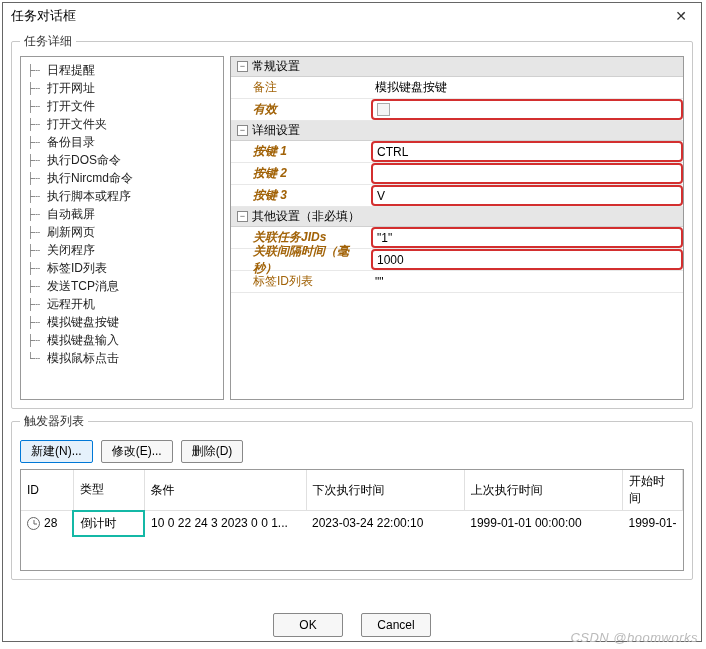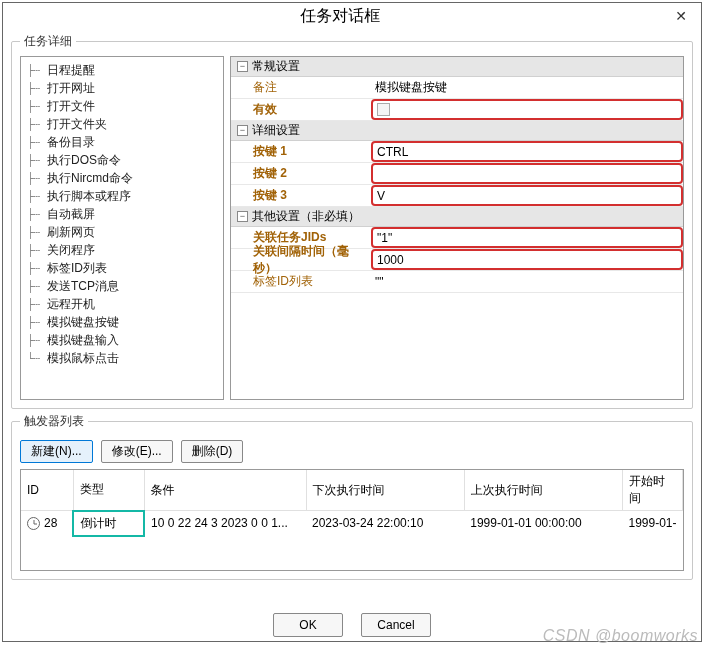--- a/index.html
+++ b/index.html
@@ -1,50 +1,50 @@
 <!DOCTYPE html>
 <html><head>
 <meta charset="utf-8">
 <style>
   * { box-sizing: border-box; font-family: "Microsoft YaHei", "Segoe UI", Tahoma, sans-serif; font-size: 12px; }
   body { margin: 0; background: #fff; width: 706px; height: 649px; overflow: hidden; position: relative; }
   .dialog { border: 1px solid #666; width: 700px; height: 640px; margin: 2px; position: relative; background: #fff; }
   .titlebar { height: 26px; display: flex; align-items: center; padding: 0 8px; }
-  .titlebar-text { flex: 1; font-size: 16px; text-align: center; }
+  .titlebar-text { flex: 1; font-size: 13px; }
   .close-x { cursor: default; font-size: 14px; color: #333; padding: 2px 6px; }
   fieldset { border: 1px solid #c8c8c8; border-radius: 2px; margin: 4px 8px; padding: 6px 8px 8px; }
   legend { padding: 0 4px; color: #333; }
   .details-body { display: flex; gap: 6px; height: 344px; }
   .tree-pane { width: 204px; border: 1px solid #999; overflow-y: auto; overflow-x: hidden; padding: 4px 2px; }
   .tree-item { display: flex; align-items: center; height: 18px; white-space: nowrap; }
   .tree-branch { color: #888; font-family: monospace; font-size: 11px; width: 24px; text-align: left; padding-left: 4px; }
   .tree-label { color: #222; }
   .props-pane { flex: 1; border: 1px solid #999; overflow: hidden; background: #fff; }
   .section-head { background: #e6e6e6; padding: 2px 6px; border-bottom: 1px solid #d0d0d0; display: flex; align-items: center; gap: 4px; height: 20px; }
   .section-head .box { width: 11px; height: 11px; border: 1px solid #888; display: inline-flex; align-items: center; justify-content: center; font-size: 9px; line-height: 1; background: #fff; color: #555; }
   .row { display: flex; align-items: center; height: 22px; border-bottom: 1px solid #e8e8e8; }
   .row > .label-col { width: 140px; padding-left: 22px; color: #a16207; }
-  .row > .label-col.bold { font-weight: 700; }
+  .row > .label-col.bold { font-weight: 700; font-style: italic; }
   .row > .value-col { flex: 1; padding-left: 4px; padding-right: 6px; height: 100%; display: flex; align-items: center; }
   .value-col.hl { border: 2px solid #d32f2f; border-radius: 4px; }
   .checkbox-off { width: 13px; height: 13px; border: 1px solid #aaa; background: #f4f4f4; display: inline-block; }
   .btn-row { padding: 4px 0 6px; display: flex; gap: 8px; }
   .btn { border: 1px solid #888; background: #f7f7f7; padding: 2px 10px; border-radius: 2px; cursor: default; }
   .btn.sel { background: #e5f1fb; border-color: #0078d7; }
   .table-wrap { border: 1px solid #999; height: 102px; overflow: hidden; }
   table { border-collapse: collapse; width: 100%; }
   th { text-align: left; font-weight: 400; padding: 3px 6px; border-right: 1px solid #e0e0e0; border-bottom: 1px solid #e0e0e0; background: #fff; }
   td { padding: 3px 6px; vertical-align: middle; white-space: nowrap; }
   td.hl { border: 2px solid #14b8a6; border-radius: 9px; }
   .clock-icon { width: 13px; height: 13px; border: 1px solid #666; border-radius: 50%; position: relative; display: inline-block; vertical-align: middle; margin-right: 4px; }
   .clock-icon::before { content: ""; position: absolute; left: 50%; top: 50%; width: 1px; height: 4px; background: #666; transform-origin: bottom; transform: translate(-50%,-100%); }
   .clock-icon::after { content: ""; position: absolute; left: 50%; top: 50%; width: 3px; height: 1px; background: #666; transform: translateY(-50%); }
   .footer { position: absolute; left: 0; right: 0; bottom: 4px; display: flex; justify-content: center; gap: 18px; }
   .footer .btn { min-width: 70px; text-align: center; padding: 4px 12px; }
-  .watermark { position: absolute; right: 8px; bottom: 4px; color: #bbb; font-size: 16px; font-style: italic; letter-spacing: 0.5px; }
+  .watermark { position: absolute; right: 8px; bottom: 4px; color: #bbb; font-size: 13px; font-style: italic; letter-spacing: 0.5px; }
 </style>
 </head>
 <body>
 
 <div class="dialog">
   <div class="titlebar">
     <span class="titlebar-text">任务对话框</span>
     <span class="close-x">✕</span>
   </div>
 

